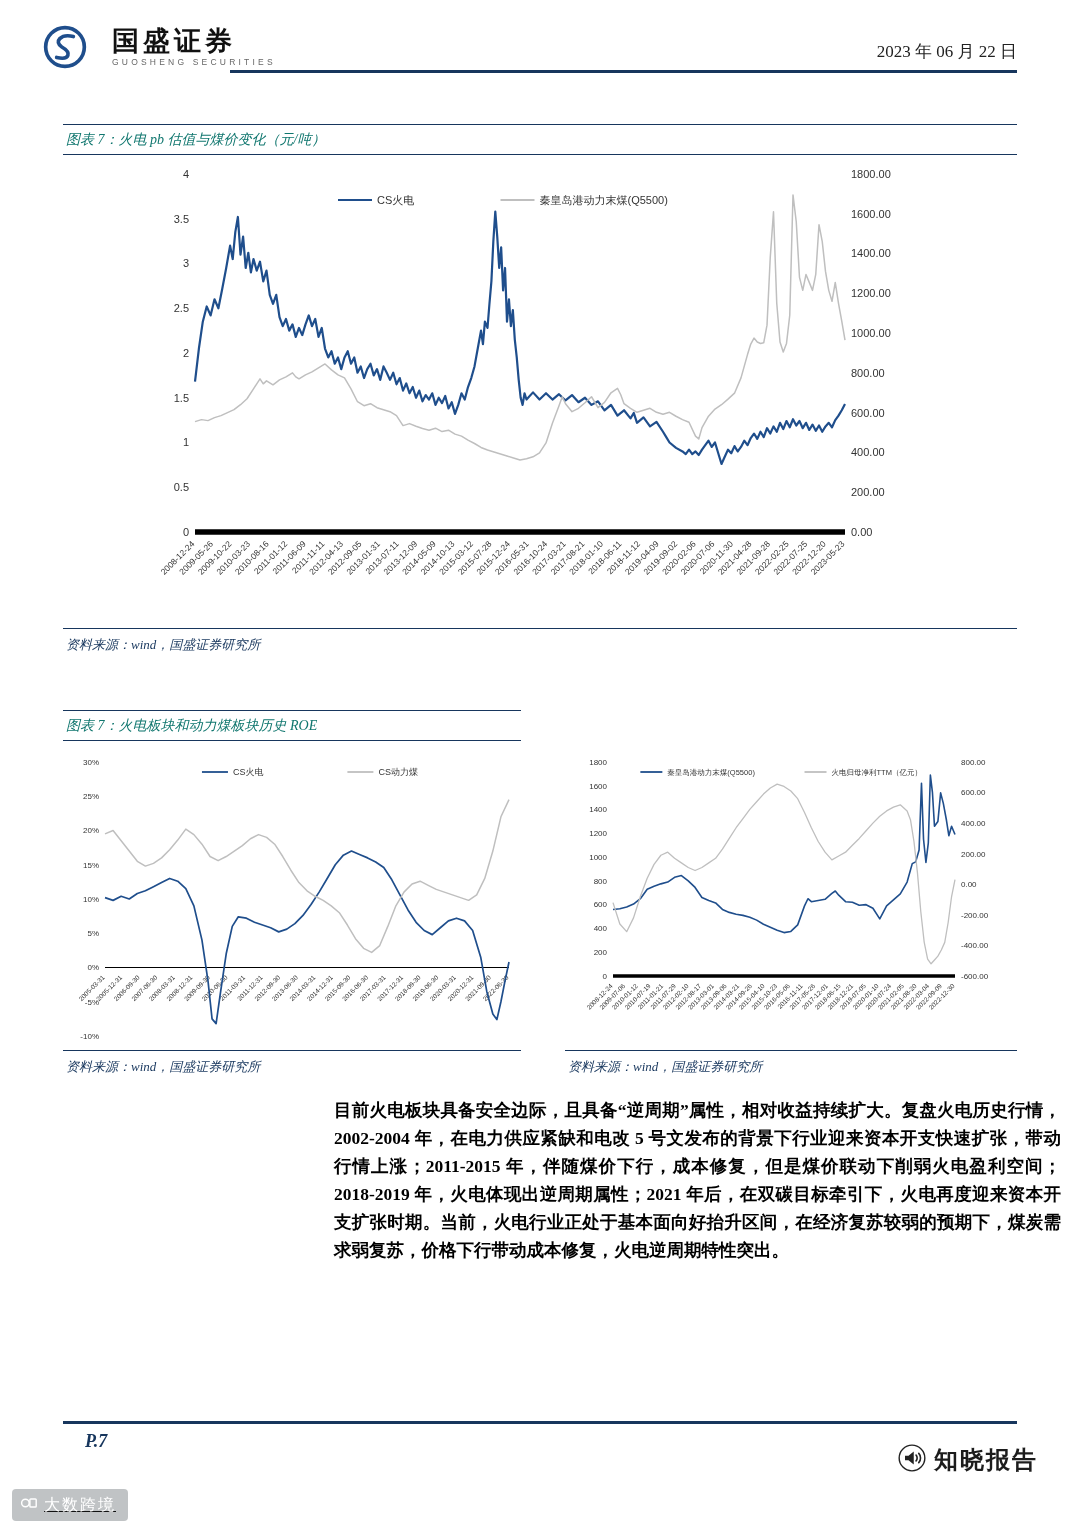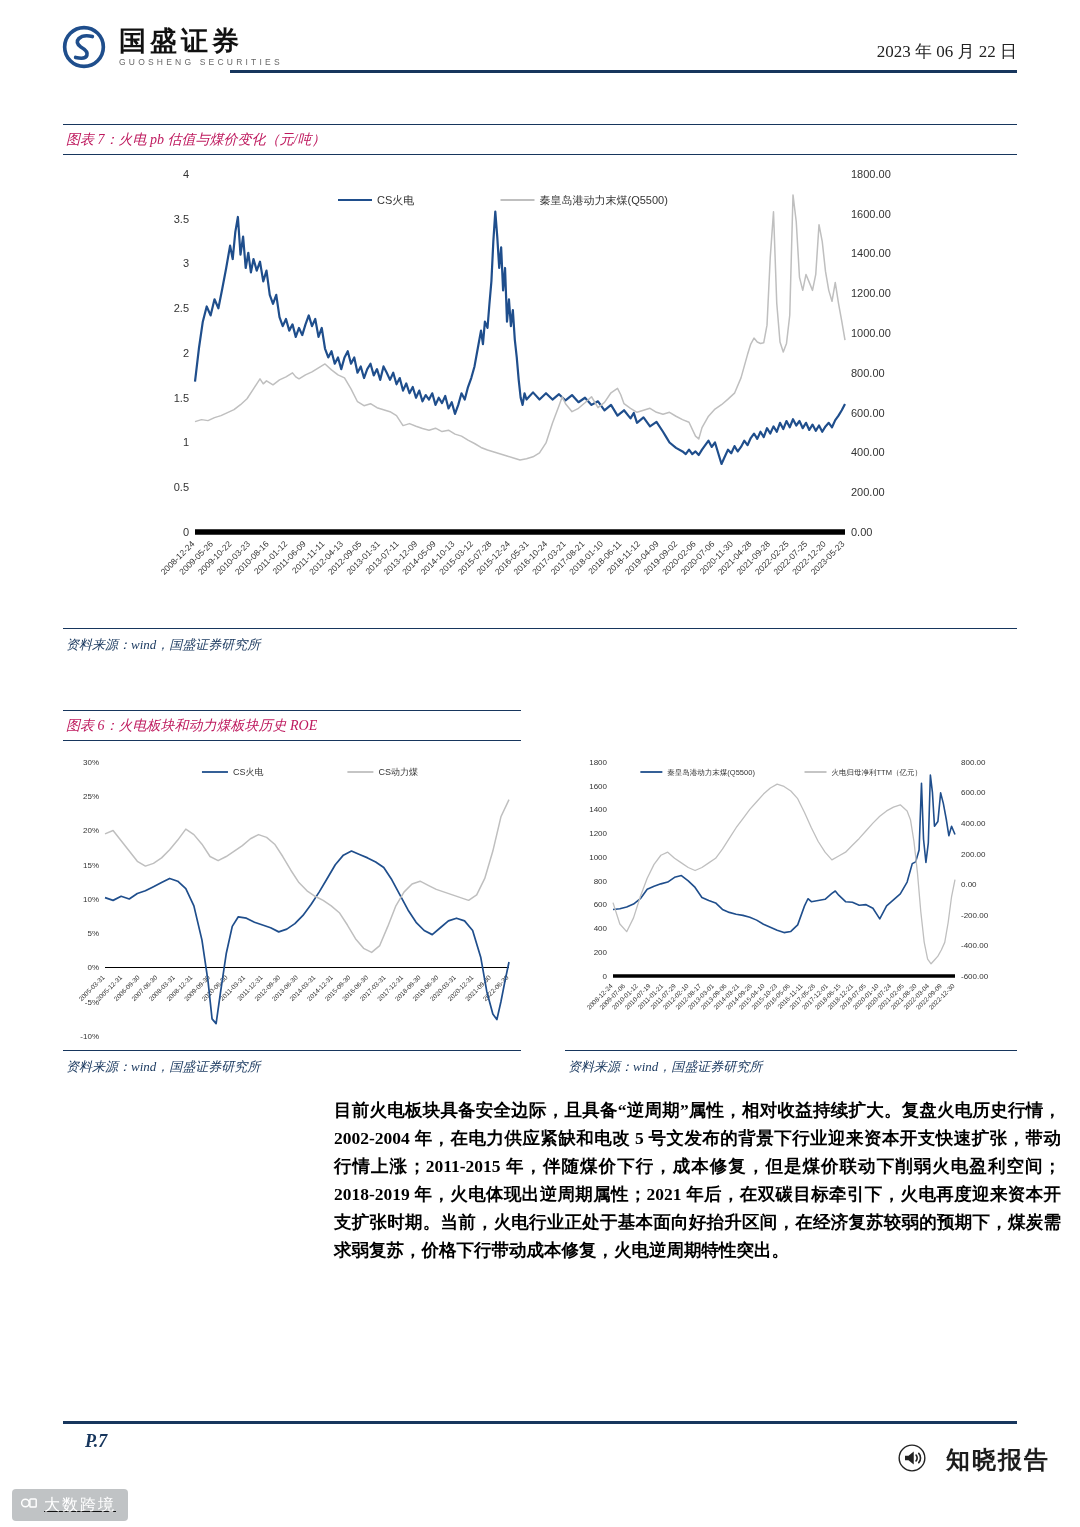--- a/index.html
+++ b/index.html
@@ -1,31 +1,31 @@
 <!DOCTYPE html>
 <html><head>
 <meta charset="utf-8">
 <style>
   html,body{margin:0;padding:0;background:#ffffff;}
   .page{position:relative;width:1080px;height:1527px;background:#fff;overflow:hidden;
         font-family:"Liberation Serif",serif;color:#111;}
 
   
-  .logo{position:absolute;left:61px;top:24px;display:flex;align-items:center;gap:12px;}
+  .logo{position:absolute;left:42px;top:24px;display:flex;align-items:center;gap:24px;}
   .logo-mark{display:inline-flex;}
   .logo-text{display:flex;flex-direction:column;line-height:1.05;}
   .logo-cn{font-size:27px;font-weight:bold;letter-spacing:4px;color:#111;}
   .logo-en{font-size:8.5px;letter-spacing:3.2px;color:#666;margin-top:2px;font-family:"Liberation Sans",sans-serif;}
   .report-date{position:absolute;right:63px;top:40px;font-size:17px;color:#222;}
   .header-rule{position:absolute;left:230px;top:70px;width:787px;height:3px;background:#17365D;}
 
   
   .caption-band{position:absolute;border-top:1.5px solid #17365D;border-bottom:1.5px solid #17365D;
                 padding:5px 3px;box-sizing:border-box;}
-  .fig-title{font-style:italic;color:#be185d;font-size:14px;}
+  .fig-title{font-style:italic;color:#0f766e;font-size:14px;}
   .source-band{position:absolute;border-top:1.5px solid #17365D;padding:6px 3px 0 3px;box-sizing:border-box;}
   .fig-source{font-style:italic;color:#17365D;font-size:13px;margin-top:6px;}
 
   .cap7{left:63px;top:124px;width:954px;}
   .chart7{position:absolute;left:63px;top:156px;width:954px;height:462px;}
   .src7{left:63px;top:628px;width:954px;}
 
   .cap8{left:63px;top:710px;width:458px;}
   .chart8{position:absolute;left:63px;top:746px;width:458px;height:300px;}
   .src8{left:63px;top:1050px;width:458px;}
@@ -40,21 +40,21 @@
   .body-text{position:absolute;left:290px;top:1096px;width:727px;font-weight:bold;
              font-size:17.5px;line-height:28px;text-align:justify;color:#000;margin-left:44px;}
 
   
   .footer-rule{position:absolute;left:63px;top:1421px;width:954px;height:2.5px;background:#17365D;}
   .page-num{position:absolute;left:85px;top:1431px;font-size:18px;font-weight:bold;font-style:italic;color:#17365D;}
   .disclaimer{position:absolute;left:63px;top:1432px;width:954px;text-align:center;
               font-size:15px;font-style:italic;color:#17365D;}
 
   
-  .wm-right{position:absolute;left:898px;top:1444px;display:flex;align-items:center;gap:20px;}
+  .wm-right{position:absolute;left:898px;top:1444px;display:flex;align-items:center;gap:8px;}
   .wm-right-text{font-size:24px;font-weight:bold;color:#1c1c1c;letter-spacing:2px;}
   .wm-left{position:absolute;left:12px;top:1489px;display:flex;align-items:center;gap:6px;
            background:rgba(140,145,150,0.55);border-radius:4px;padding:5px 12px 5px 8px;text-decoration:underline;}
   .wm-left-text{font-size:16px;color:#fff;letter-spacing:2px;font-family:"Liberation Sans",sans-serif;}
 </style>
 </head>
 <body>
 
 <div class="page">
 
@@ -140,21 +140,21 @@
         <text x="314" y="47.85" font-size="11" fill="#333">CS火电</text>
         <line x1="437.5" y1="44" x2="471.5" y2="44" stroke="#BFBFBF" stroke-width="1.8"></line>
         <text x="476.5" y="47.85" font-size="11" fill="#333">秦皇岛港动力末煤(Q5500)</text>
       </svg>
     </div>
   <div class="source-band src7">
     <span class="fig-source">资料来源：wind，国盛证券研究所</span>
   </div>
 
   <div class="caption-band cap8">
-    <span class="fig-title">图表 6：火电板块和动力煤板块历史 ROE</span>
+    <span class="fig-title">图表 7：火电板块和动力煤板块历史 ROE</span>
   </div>
   <div class="chart-host chart8">
       <svg viewBox="0 0 458 300" width="100%" height="100%">
         <text x="36" y="18.8" text-anchor="end" font-size="8" fill="#333">30%</text>
         <text x="36" y="53.05" text-anchor="end" font-size="8" fill="#333">25%</text>
         <text x="36" y="87.3" text-anchor="end" font-size="8" fill="#333">20%</text>
         <text x="36" y="121.55" text-anchor="end" font-size="8" fill="#333">15%</text>
         <text x="36" y="155.8" text-anchor="end" font-size="8" fill="#333">10%</text>
         <text x="36" y="190.05" text-anchor="end" font-size="8" fill="#333">5%</text>
         <text x="36" y="224.3" text-anchor="end" font-size="8" fill="#333">0%</text>

